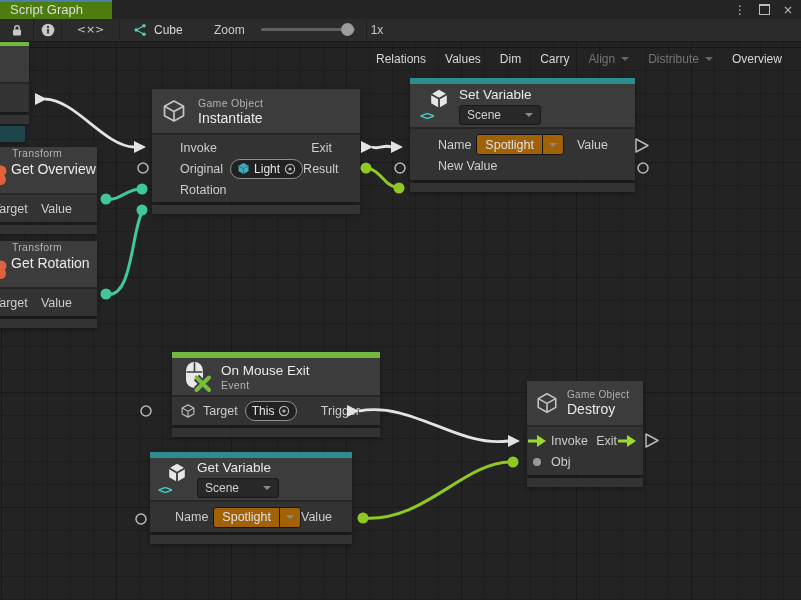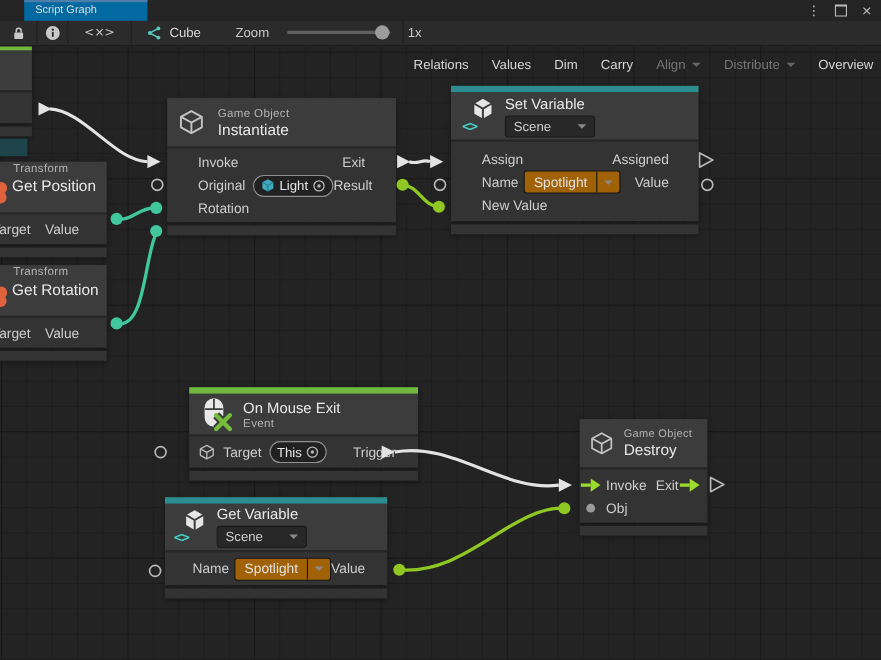--- a/index.html
+++ b/index.html
@@ -1,42 +1,42 @@
 <!DOCTYPE html>
 <html><head>
 <meta charset="utf-8">
 <style>
   html,body{margin:0;padding:0;background:#141414;}
   .app{position:relative;width:801px;height:600px;overflow:hidden;background:#232323;
        font-family:"Liberation Sans",sans-serif;-webkit-font-smoothing:antialiased;}
 
   
   .titlebar{position:absolute;top:0;left:0;right:0;height:19px;background:#242424;z-index:50;}
-  .tab{position:absolute;left:0;top:0;width:112px;height:19px;background:#0369a1;
-       border-top:2px solid #4c7dab;box-sizing:border-box;color:#dedede;font-size:10px;
-       line-height:16px;padding-left:10px;margin-left:22px;}
+  .tab{position:absolute;left:0;top:0;width:112px;height:19px;background:#4d7c0f;
+       border-top:2px solid #4c7dab;box-sizing:border-box;color:#dedede;font-size:13px;
+       line-height:16px;padding-left:10px;}
   .win-controls{position:absolute;right:8px;top:0;height:19px;display:flex;align-items:center;
        gap:13px;color:#bdbdbd;font-size:12px;font-family:"DejaVu Sans",sans-serif;}
   .win-max-box{width:9px;height:8px;border:1px solid #bdbdbd;border-top-width:2px;}
 
   
   .toolbar{position:absolute;top:19px;left:0;right:0;height:23px;background:#2b2b2b;
        border-bottom:1px solid #1a1a1a;box-sizing:border-box;z-index:50;}
   .tb-left{position:absolute;left:0;top:0;bottom:1px;display:flex;}
   .tb-btn{display:flex;align-items:center;justify-content:center;height:100%;border-right:1px solid #212121;}
   .tb-btn.w1{width:33px}.tb-btn.w2{width:27px}.tb-btn.w3{width:57px}
   .code-glyph{color:#c9c9c9;font-size:11px;letter-spacing:0px;font-family:"DejaVu Sans",sans-serif;}
   .tb-chip{position:absolute;left:133px;top:0;bottom:1px;display:flex;align-items:center;gap:7px;
        color:#d8d8d8;font-size:12px;}
   .tb-zoom{position:absolute;left:214px;top:0;bottom:1px;display:flex;align-items:center;gap:16px;
        color:#c9c9c9;font-size:12px;}
   .track{position:relative;width:94px;height:3px;background:#606060;border-radius:2px;}
   .handle{position:absolute;right:1px;top:-5px;width:13px;height:13px;background:#9c9c9c;border-radius:50%;}
   .tb-right{position:absolute;left:366px;right:0;top:0;bottom:1px;display:flex;border-left:1px solid #212121;}
-  .tbtn{display:flex;align-items:center;padding:0 9px;border-right:3px solid #86efac;
+  .tbtn{display:flex;align-items:center;padding:0 9px;border-right:1px solid #86efac;
        color:#d6d6d6;font-size:12px;gap:6px;white-space:nowrap;margin-top:40px;}
   .tbtn.active{background:#525252;}
   .tbtn.disabled{color:#757575;}
   .caret{width:0;height:0;border-left:4px solid transparent;border-right:4px solid transparent;border-top:4px solid #8a8a8a;}
   .caret.dim{border-top-color:#666;}
 
   
   .graph{position:absolute;top:42px;left:0;right:0;bottom:0;z-index:1;background-color:#232323;
      background-image:
        linear-gradient(to right,#191919 1px,transparent 1px),
@@ -219,21 +219,21 @@
     <div class="nfoot"></div>
   </div>
 
   <div id="node-fragb"></div>
 
   <div class="node tf" id="node-getpos">
     <div class="nmain">
       <div class="nhead">
         <span class="orangedot"></span>
         <div class="cat">Transform</div>
-        <div class="ttl">Get Position</div>
+        <div class="ttl">Get Overview</div>
       </div>
       <div class="nbody">
         <div class="prow">
           <span class="plabel cutlabel">Target</span>
           <span class="plabel">Value</span>
         </div>
       </div>
     </div>
     <div class="nfoot"></div>
   </div>
@@ -312,25 +312,20 @@
         <div class="hcol">
           <div class="ttl" style="font-size:13.5px">Set Variable</div>
           <span class="dd" style="margin-top:2px;align-self:flex-start;">
             <span>Scene</span>
             <span class="caret"></span>
           </span>
         </div>
       </div>
       <div class="nbody">
         <div class="prow">
-          <span class="plabel">Assign</span>
-          <span class="spacer"></span>
-          <span class="plabel">Assigned</span>
-        </div>
-        <div class="prow">
           <span class="plabel">Name</span>
           <span class="dd2" style="margin-left:5px;">
             <span class="dd2-main">Spotlight</span>
             <span class="dd2-arrow">
                 <span class="caret"></span>
               </span>
           </span>
           <span class="spacer"></span>
           <span class="plabel">Value</span>
         </div>

